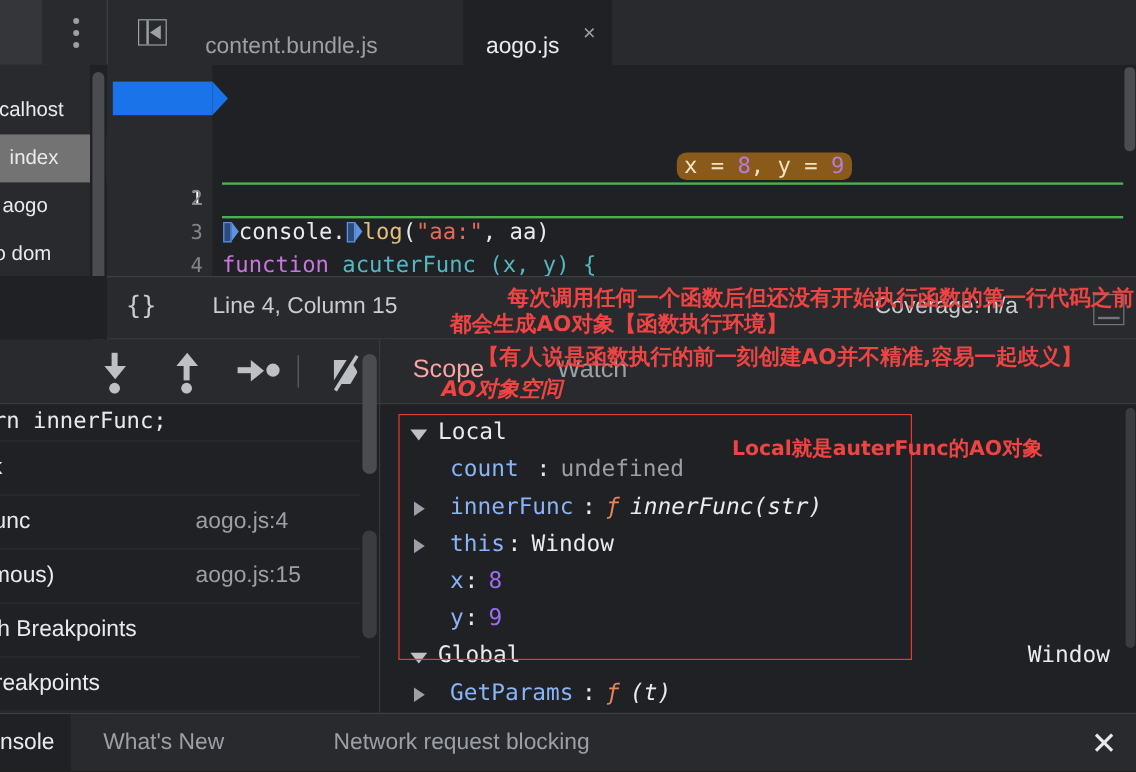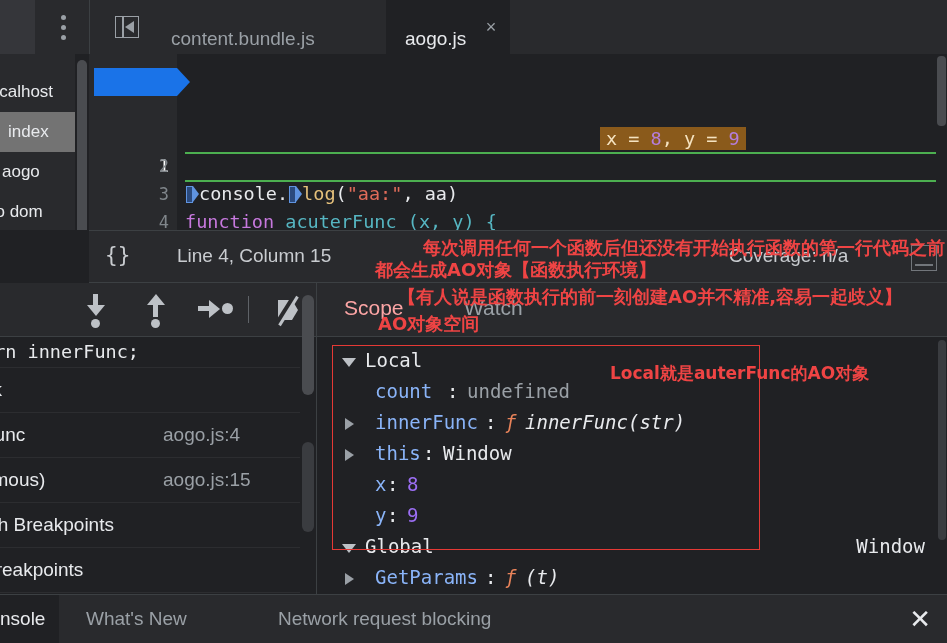--- a/index.html
+++ b/index.html
@@ -85,22 +85,22 @@
   }
   .marker:before{
     content:"";position:absolute;left:0;top:0;width:7px;height:17px;
     background:#2b4a7d;border:1px solid #5f93e0;box-sizing:border-box;
   }
   .marker:after{
     content:"";position:absolute;left:7px;top:0;width:0;height:0;
     border-top:8.5px solid transparent;border-bottom:8.5px solid transparent;border-left:6px solid #5f93e0;
   }
   #inlinevals{
-    position:absolute;left:600px;top:127px;background:#8a5a1b;color:#f5e3c0;
-    font-family:"DejaVu Sans Mono","Liberation Mono",monospace;font-size:18.5px;padding:1px 6px;
+    position:absolute;left:564px;top:127px;background:#8a5a1b;color:#f5e3c0;
+    font-family:"DejaVu Sans Mono","Liberation Mono",monospace;font-size:18.5px;padding:1px 6px;border-radius:8px;
   }
   #inlinevals .v{color:#b57edc;}
   #edit-vscroll{position:absolute;right:0;top:0;width:11px;height:176px;background:#202124;}
   #edit-vthumb{position:absolute;right:1px;top:2px;width:9px;height:70px;background:#4a4c50;border-radius:4px;}
 
   
   #statusbar{
     position:absolute;left:89px;top:230px;width:858px;height:53px;background:#292a2d;
     border-top:1px solid #3c4043;border-bottom:1px solid #3c4043;box-sizing:border-box;
   }
@@ -221,21 +221,21 @@
   #dtab1{left:86px;}
   #dtab2{left:278px;}
   #drawerclose{position:absolute;right:16px;top:0;height:48px;line-height:48px;font-size:26px;color:#e8eaed;cursor:pointer;}
 
   
   .anno{position:absolute;color:#ef4444;font-size:18px;white-space:nowrap;pointer-events:none;
         font-family:"DejaVu Sans","Liberation Sans",sans-serif;font-weight:bold;}
   #anno1{left:375px;top:236px;margin-left:48px;}
   #anno2{left:375px;top:258px;}
   #anno3{left:398px;top:285px;}
-  #anno4{left:378px;top:312px;}
+  #anno4{left:368px;top:312px;font-style:italic;}
   #anno5{left:610px;top:362px;font-size:17px;text-align:center;}
 </style>
 </head>
 <body>
 
 <div id="tabstrip">
   <div id="tab-left-gutter"></div>
   <div id="kebab">
       <i></i>
       <i></i>

